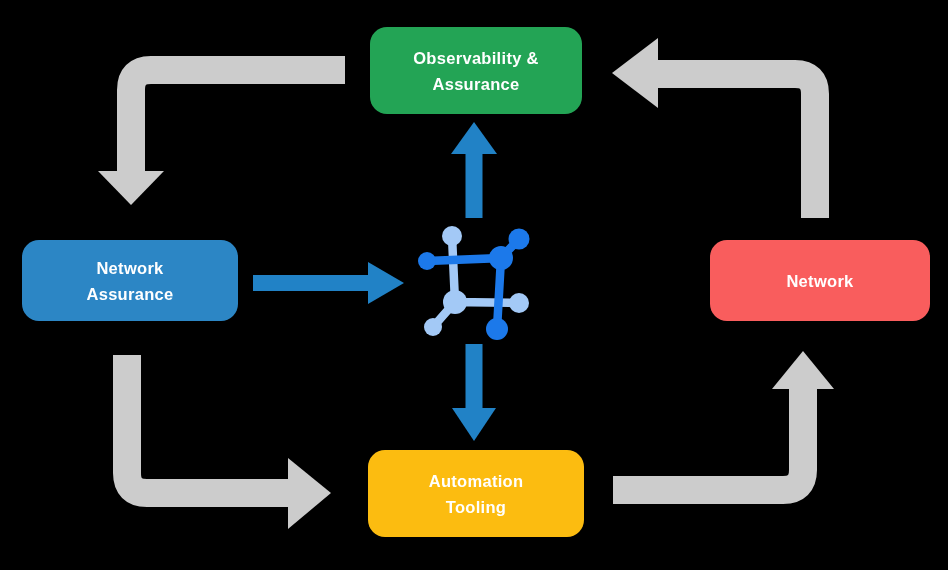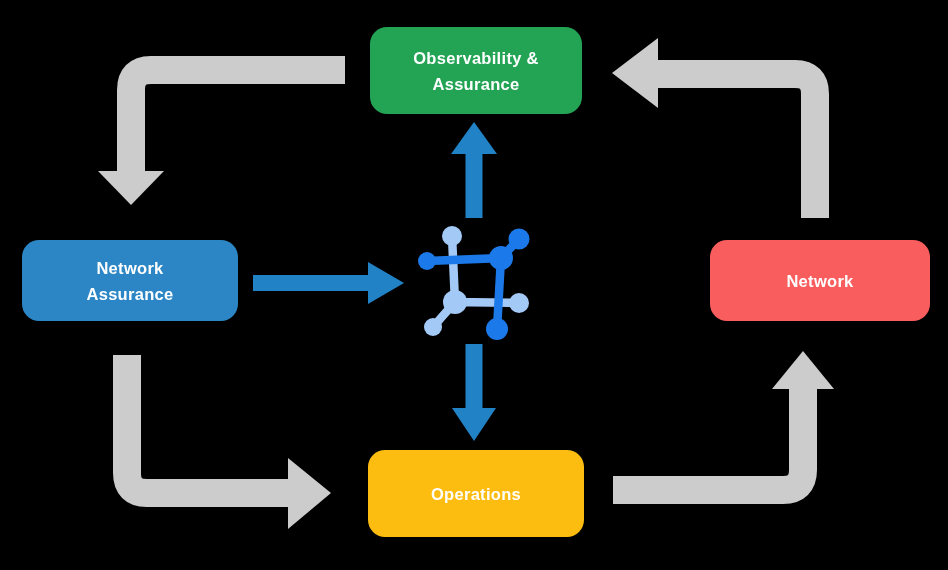--- a/index.html
+++ b/index.html
@@ -110,17 +110,18 @@
   </div>
 
   <div class="node node-infrastructure" style="background-color: rgb(249, 93, 93);">
     <div class="label">
       <div>Network</div>
     </div>
   </div>
 
   <div class="node node-automation" style="background-color: rgb(252, 188, 16);">
     <div class="label">
-      <div>Operations</div>
+      <div>Automation</div>
+      <div>Tooling</div>
     </div>
   </div>
 
 </div>
 
 </body></html>

